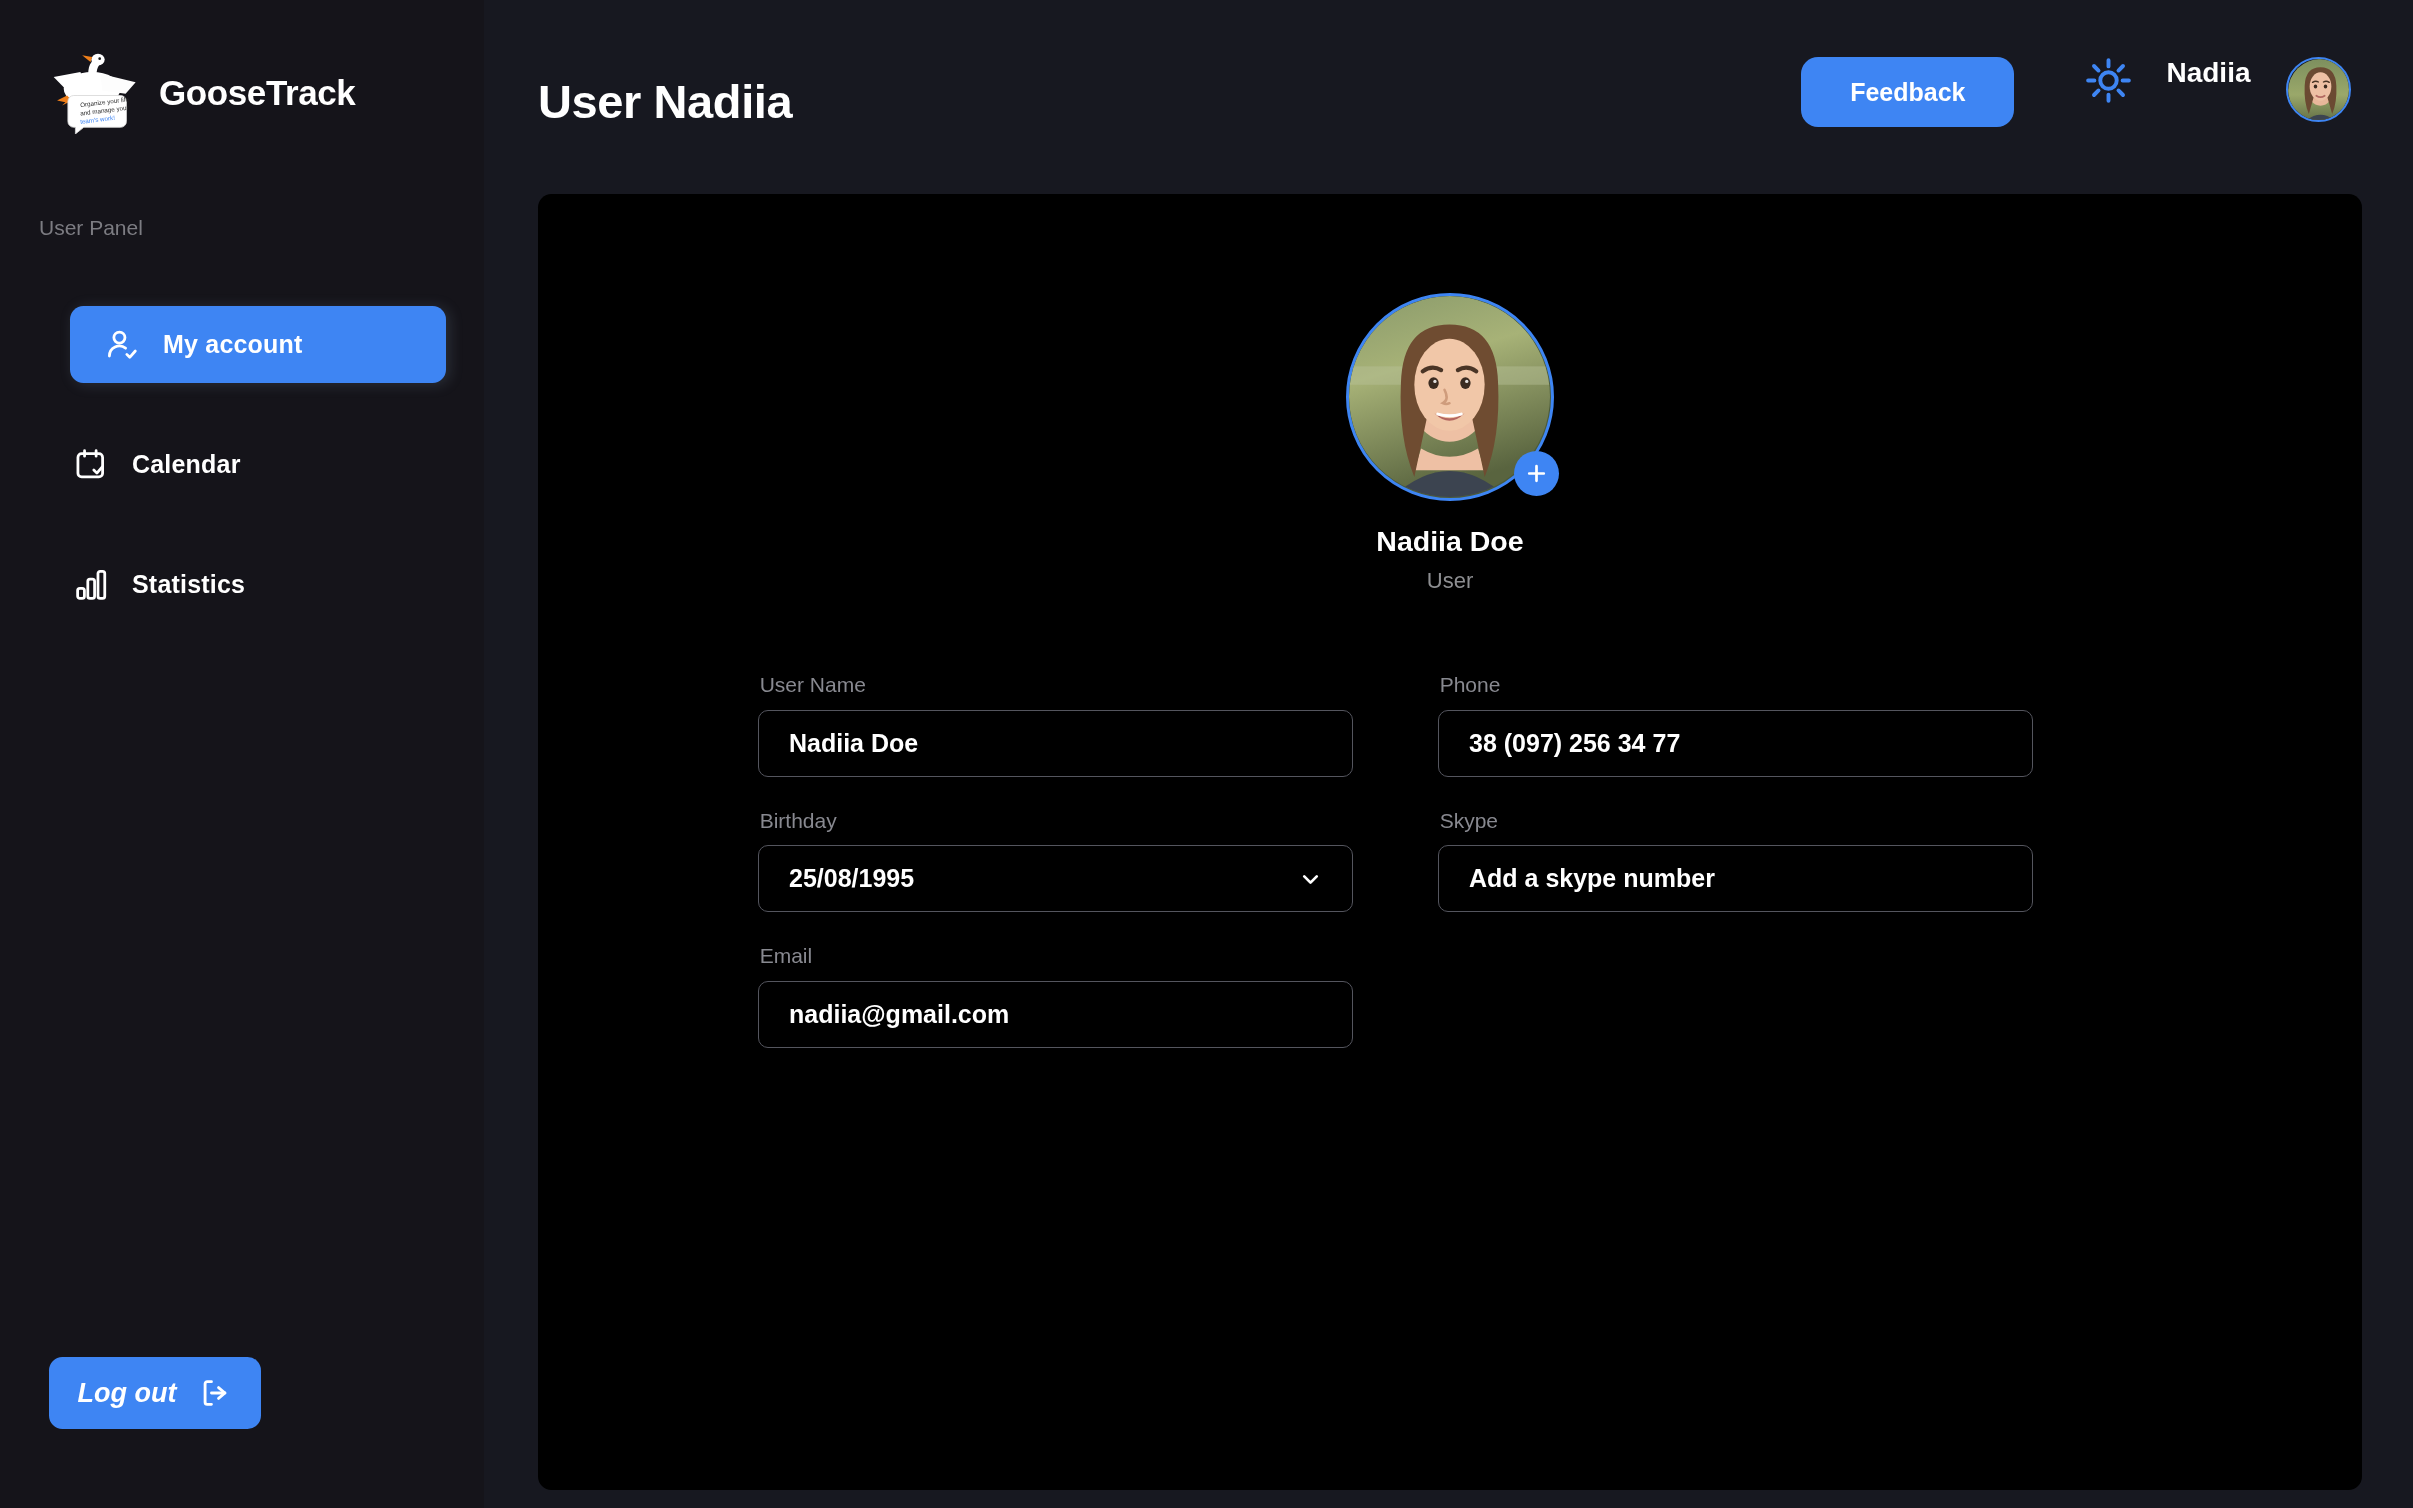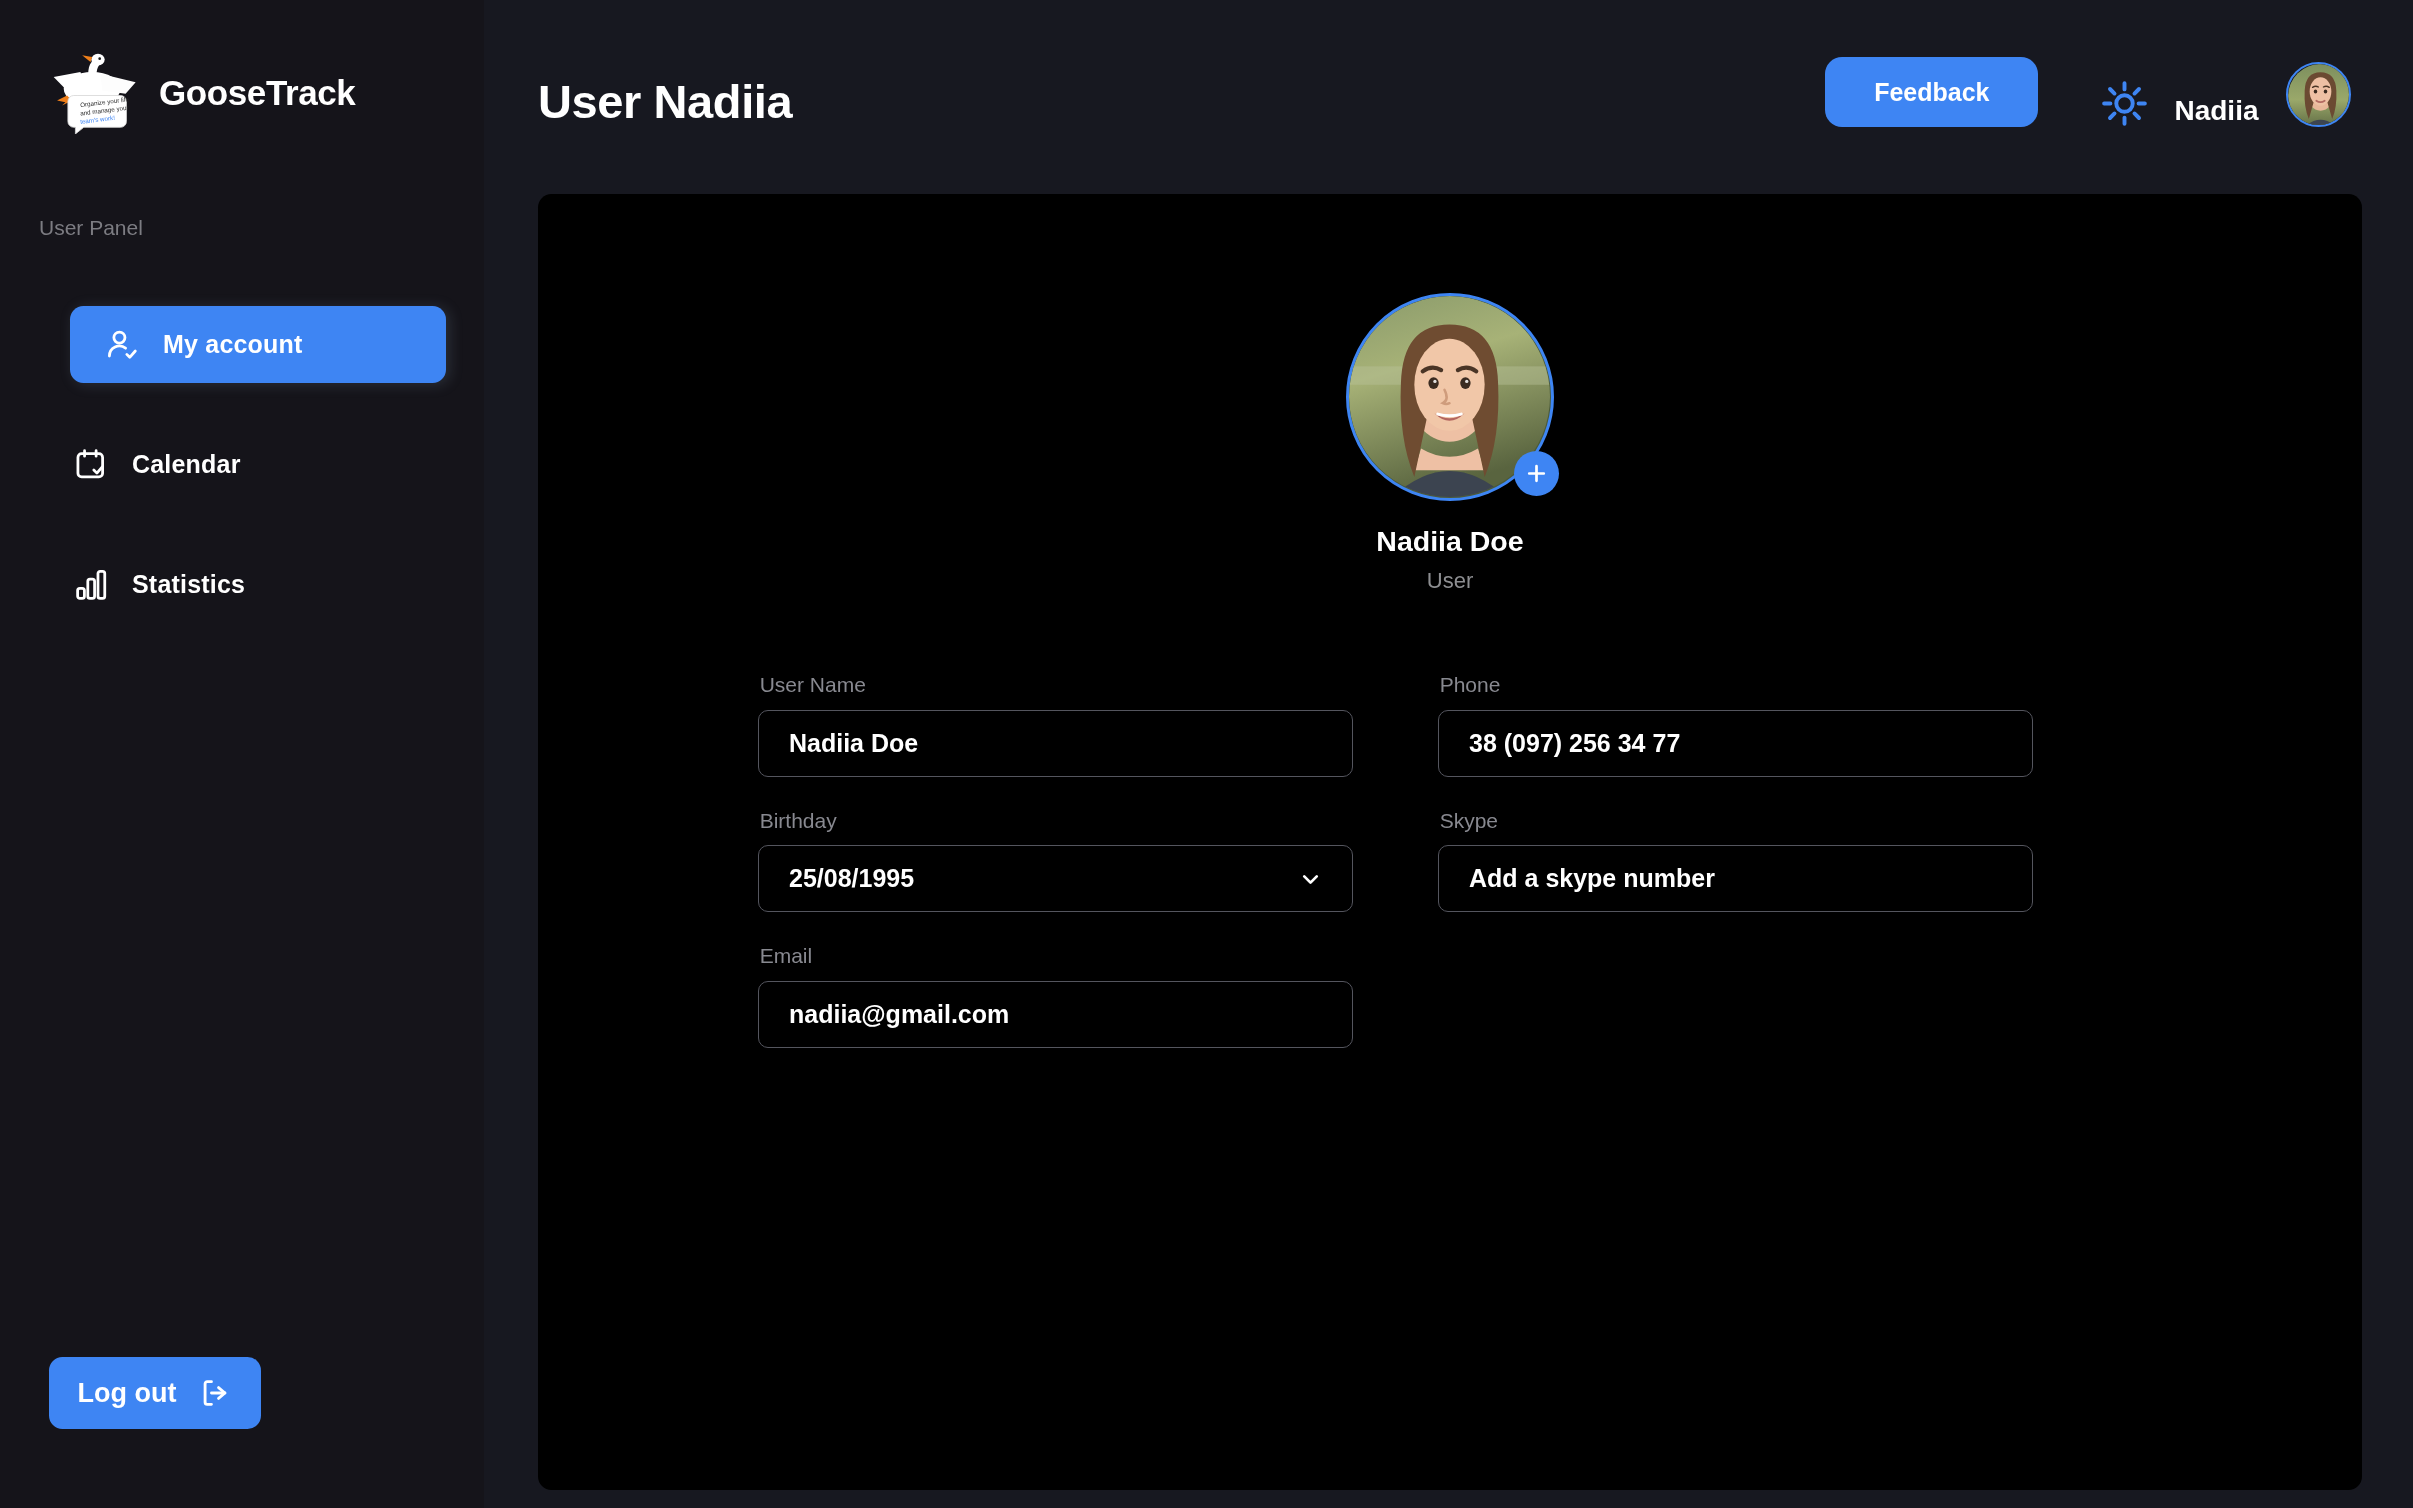--- a/index.html
+++ b/index.html
@@ -108,20 +108,21 @@
     display: flex;
     align-items: center;
     gap: 22px;
     height: 72px;
     padding: 0 28.5px;
     background: #3e85f3;
     border: none;
     border-radius: 13.4px;
     cursor: pointer;
     font-family: inherit;
+    font-style: italic;
   }
   #logout-button .logout-label {
     font-size: 27px;
     font-weight: 600;
     color: #ffffff;
   }
 
   
   #main {
     position: relative;
@@ -147,22 +148,22 @@
     font-weight: 700;
     letter-spacing: -0.4px;
     color: #ffffff;
   }
 
   #topbar-right {
     position: absolute;
     right: 62px;
     top: 57px;
     display: flex;
-    align-items: flex-end;
-    gap: 4px;
+    align-items: flex-start;
+    gap: 12px;
   }
 
   #feedback-button {
     height: 70px;
     padding: 0 49px;
     border: none;
     border-radius: 17px;
     background: #3e85f3;
     color: #ffffff;
     font-family: inherit;

